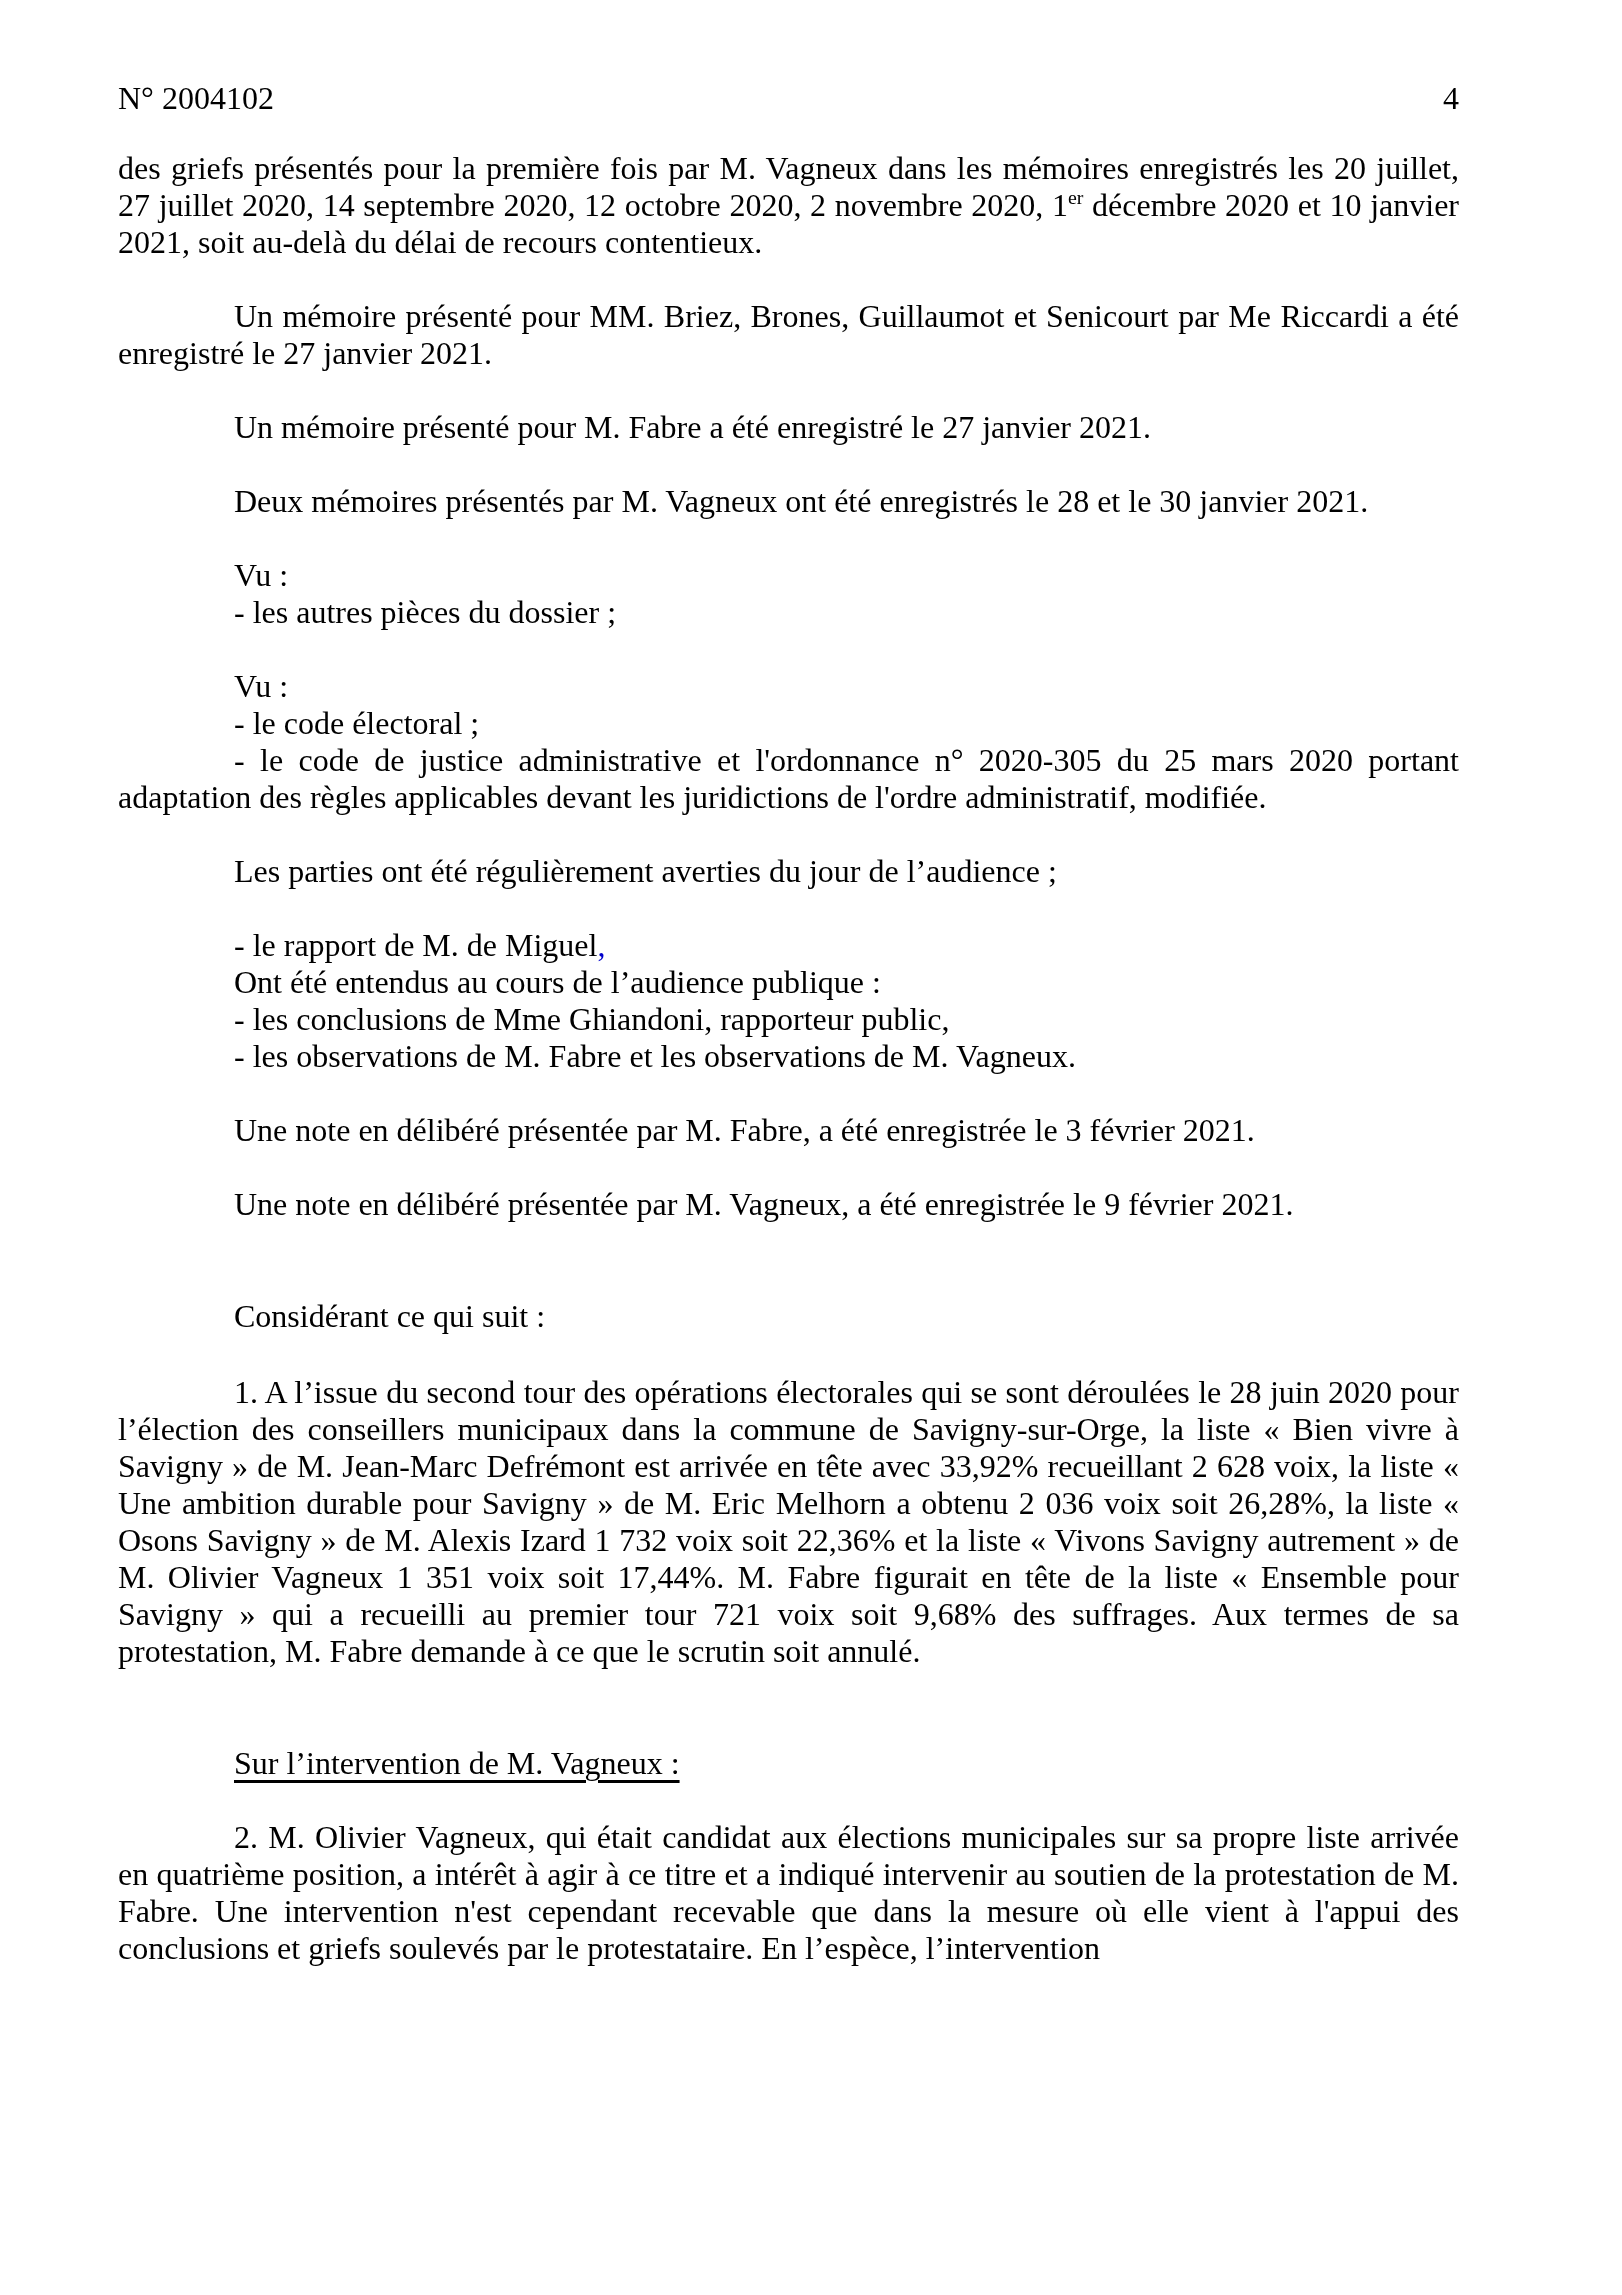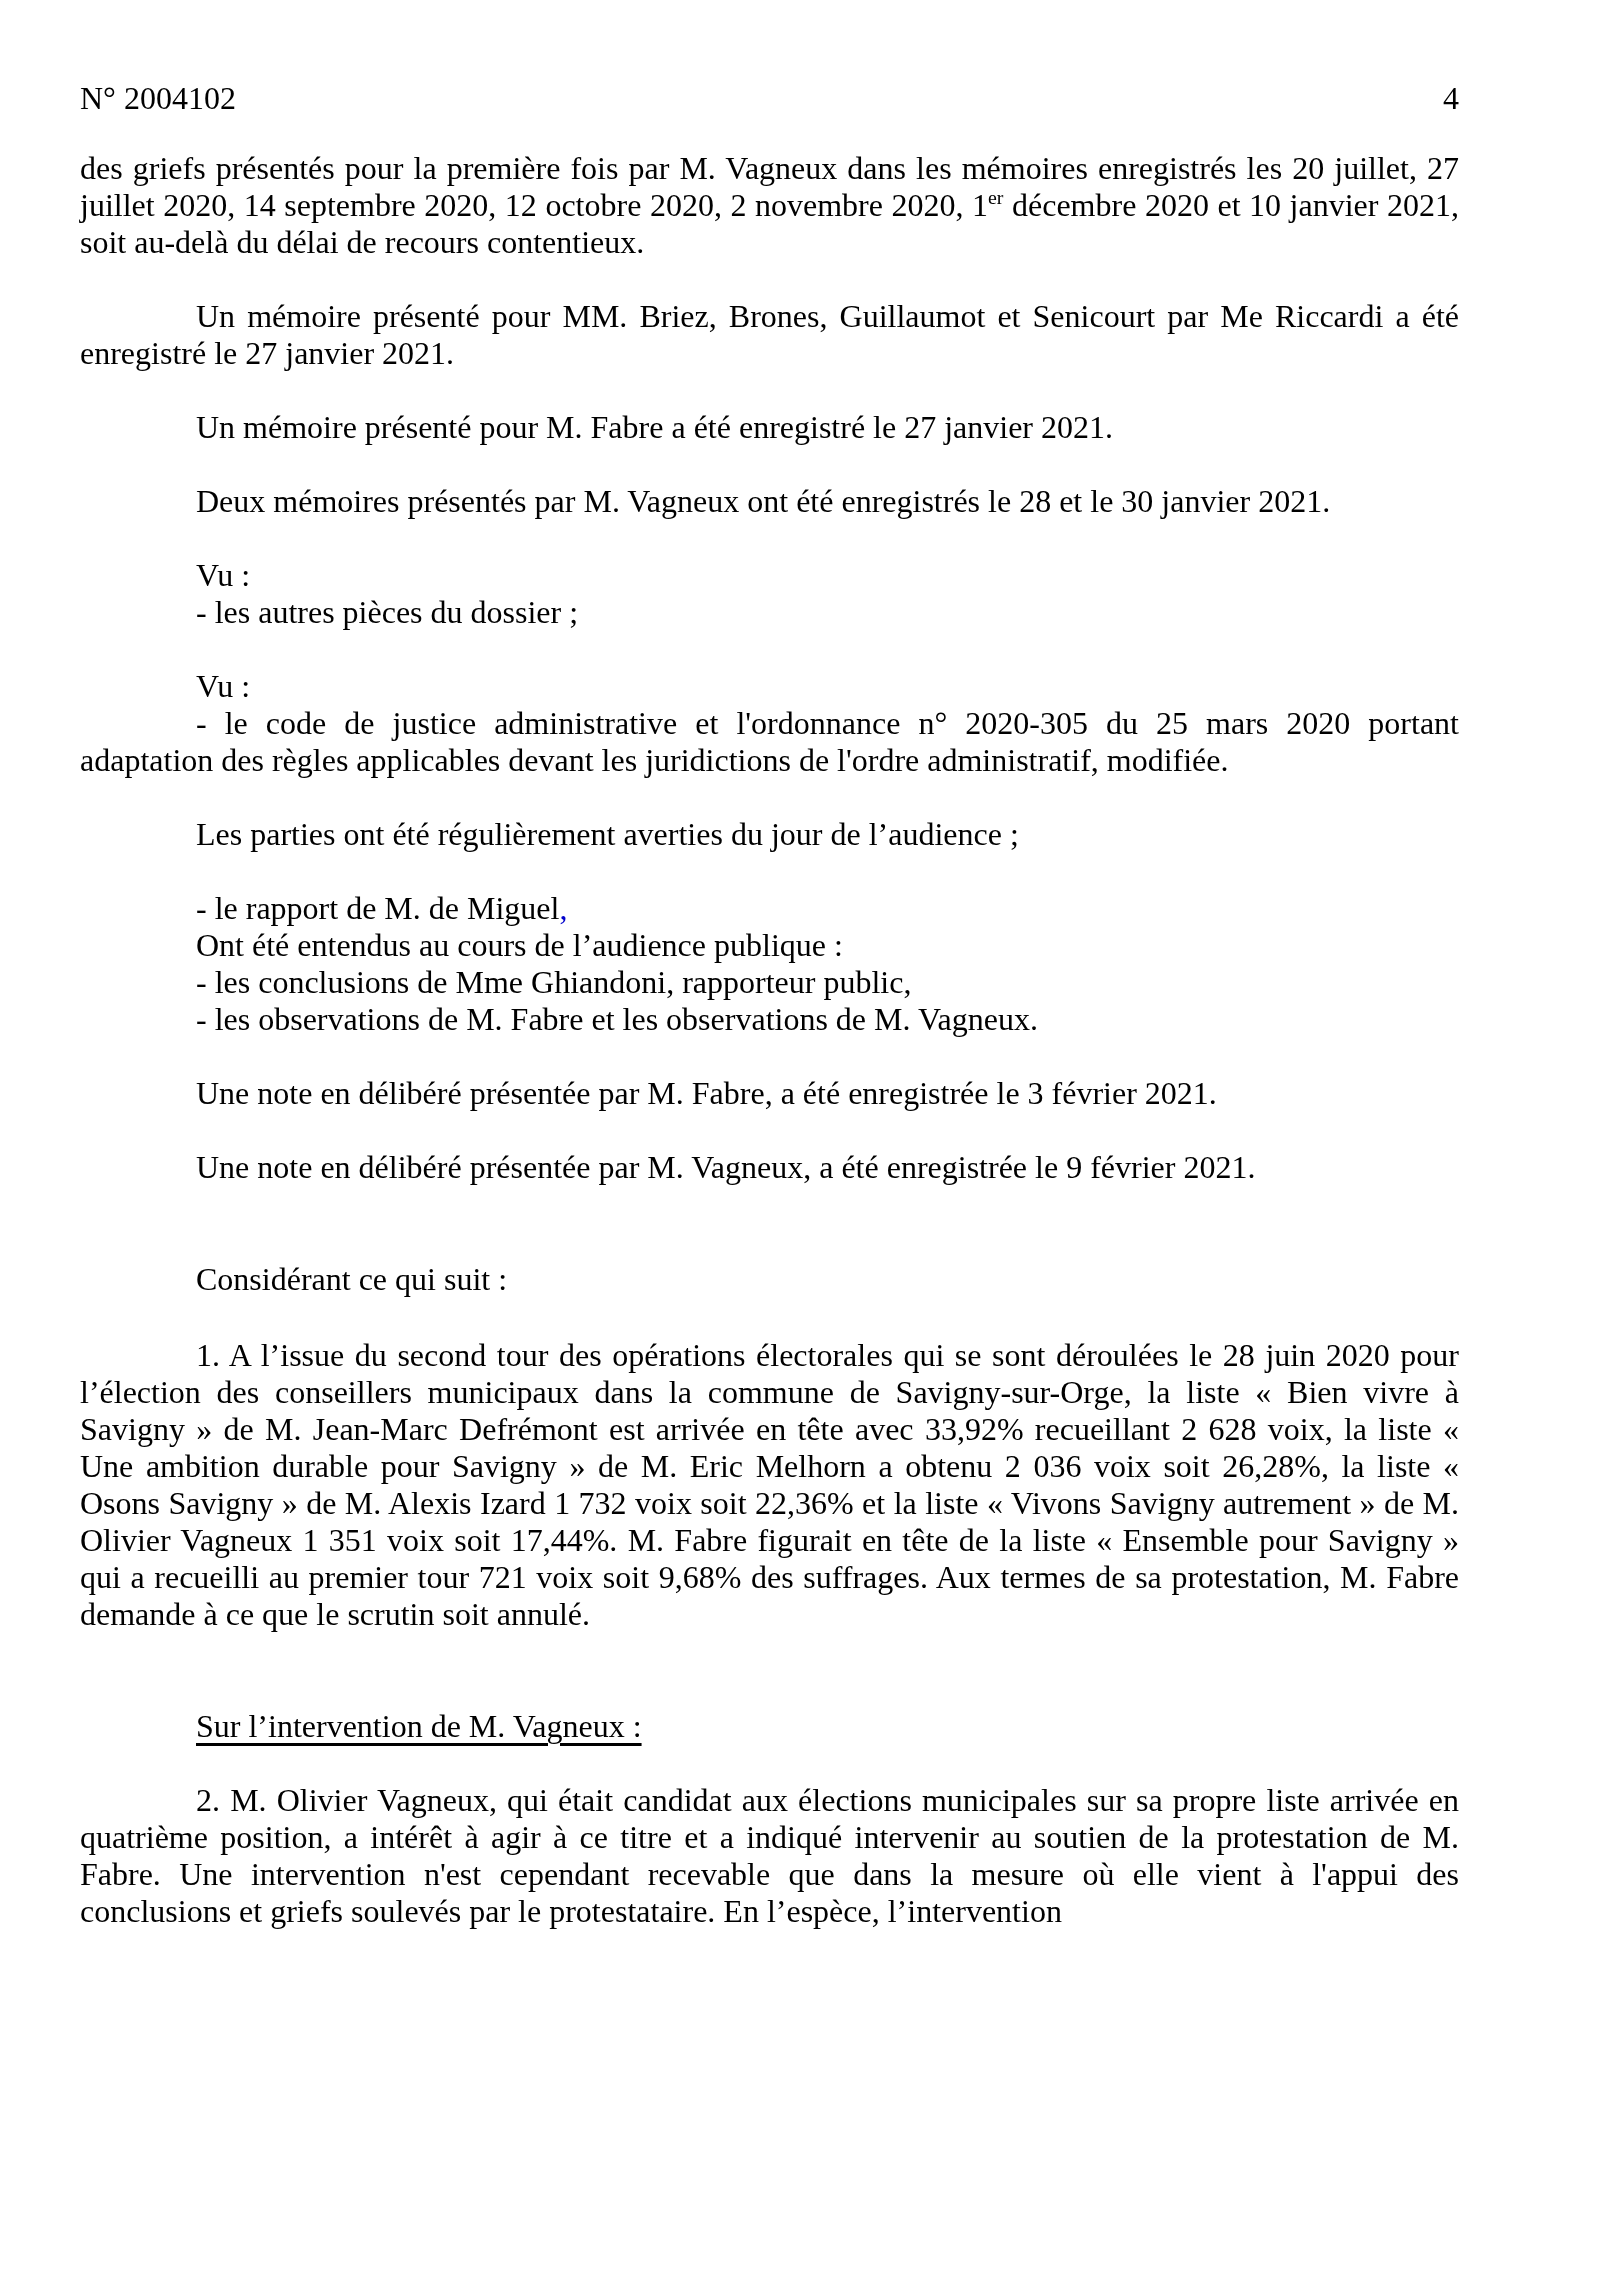--- a/index.html
+++ b/index.html
@@ -9,21 +9,21 @@
   }
   .page {
     width: 1623px;
     height: 2295px;
     box-sizing: border-box;
     background: #ffffff;
     color: #000000;
     font-family: "Liberation Serif", "DejaVu Serif", serif;
     font-size: 32px;
     line-height: 37px;
-    padding: 80px 164px 0 80px;
+    padding: 80px 164px 0 118px;
     overflow: hidden;
   }
   .header-row {
     display: flex;
     justify-content: space-between;
     align-items: baseline;
     margin-bottom: 33px;
   }
   .para {
     margin: 0 0 37px 0;
@@ -65,20 +65,21 @@
 
   <p class="para">Deux mémoires présentés par M. Vagneux ont été enregistrés le 28 et le 30 janvier 2021.</p>
 
   <div class="block">
     <p class="para">Vu :</p>
     <p class="para">- les autres pièces du dossier ;</p>
   </div>
 
   <div class="block">
     <p class="para">Vu :</p>
+    <p class="para">- le code électoral ;</p>
     <p class="para">- le code de justice administrative et l'ordonnance n° 2020-305 du 25 mars 2020 portant adaptation des règles applicables devant les juridictions de l'ordre administratif, modifiée.</p>
   </div>
 
   <p class="para">Les parties ont été régulièrement averties du jour de l’audience ;</p>
 
   <div class="block">
     <p class="para"><span>- le rapport de M. de Miguel</span><span class="blue">,</span></p>
     <p class="para">Ont été entendus au cours de l’audience publique :</p>
     <p class="para">- les conclusions de Mme Ghiandoni, rapporteur public,</p>
     <p class="para">- les observations de M. Fabre et les observations de M. Vagneux.</p>

